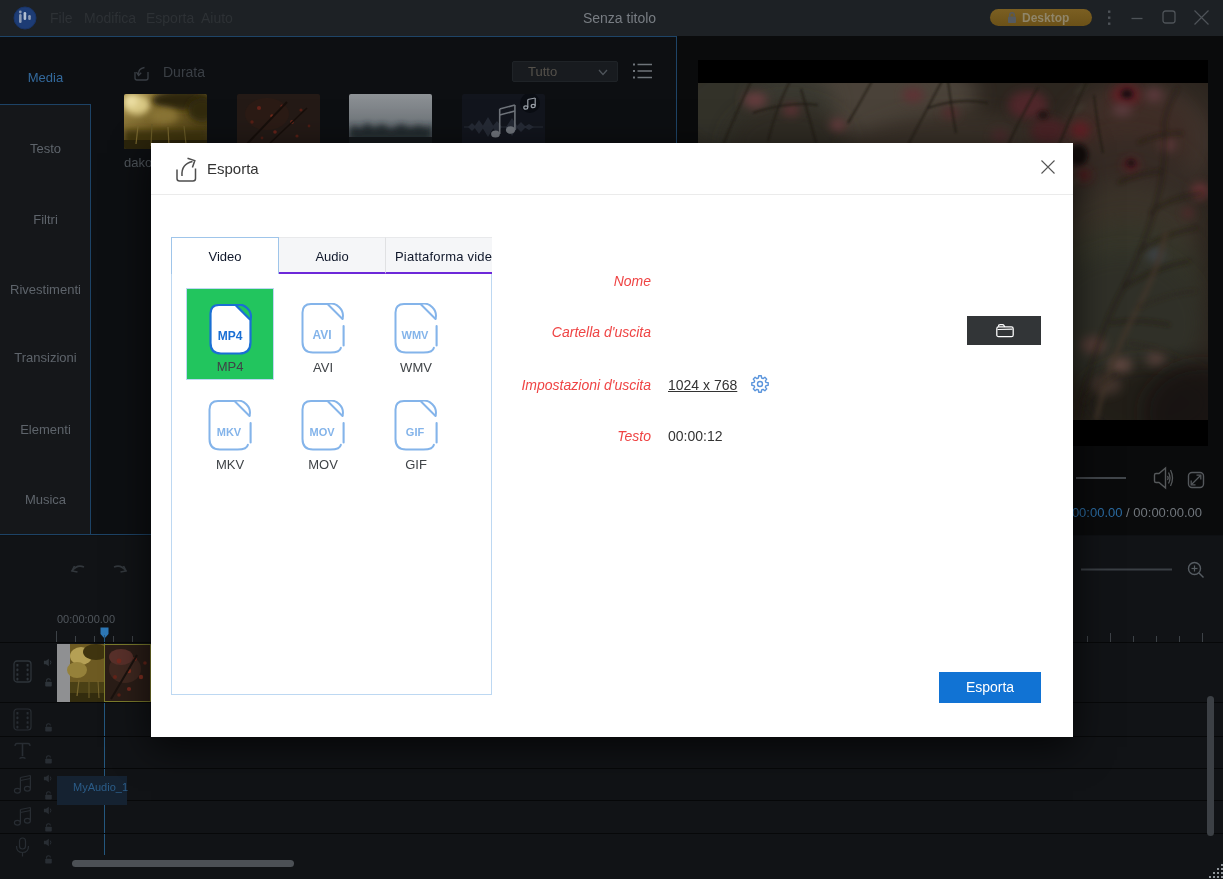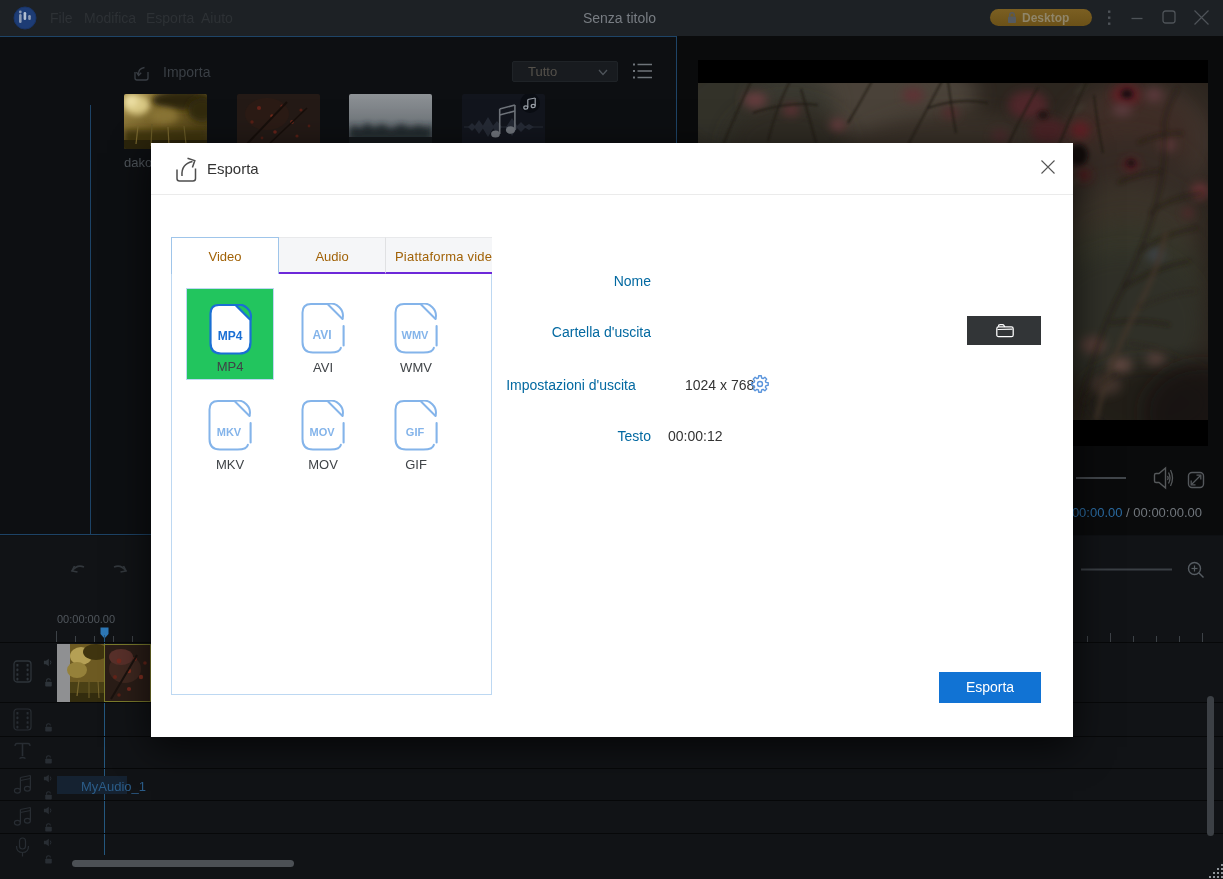--- a/index.html
+++ b/index.html
@@ -32,39 +32,39 @@
 #saved { position:absolute; left:0; top:4px; width:530px; text-align:right; font-size:13px; color:#878d93; }
 #vidbox { position:absolute; left:21px; top:24px; width:510px; height:386px; background:#000; }
 #vtime { position:absolute; left:0; top:469px; width:525px; text-align:right; font-size:13px; color:#70767c; }
 #vtime .blue { color:#2a6aa0; }
 
 
 #timeline { position:absolute; left:0; top:536px; width:1223px; height:343px; background:#111316; }
 .trow { position:absolute; left:0; width:1223px; height:1px; background:#070809; }
 #ruler-label { position:absolute; left:57px; top:77px; font-size:11px; color:#51575d; }
 #playline { position:absolute; left:104px; top:99px; width:1px; height:220px; background:#24577e; }
-#myaudio { position:absolute; left:57px; top:240px; width:70px; height:18px; background:#152231; color:#2b5c88; font-size:13px; line-height:22px; padding-left:24px; }
+#myaudio { position:absolute; left:57px; top:240px; width:70px; height:29px; background:#152231; color:#2b5c88; font-size:11px; line-height:22px; padding-left:16px; }
 #hscroll { position:absolute; left:72px; top:324px; width:222px; height:7px; border-radius:4px; background:#4c5055; }
 #vscroll { position:absolute; left:1207px; top:160px; width:7px; height:140px; border-radius:4px; background:#3c4045; }
 #clip1 { position:absolute; left:57px; top:108px; width:47px; height:58px; overflow:hidden; }
 #clip2 { position:absolute; left:104px; top:108px; width:47px; height:58px; overflow:hidden; border:1px solid #7c7c2c; }
 
 
 #dialog { position:absolute; left:151px; top:143px; width:922px; height:594px; background:#fff; box-shadow:0 10px 36px rgba(0,0,0,0.7); }
 #dlg-title { position:absolute; left:56px; top:17px; font-size:15px; color:#333; }
 #dlg-divider { position:absolute; left:0; top:51px; width:922px; height:1px; background:#ebebeb; }
 #fmtpanel { position:absolute; left:20px; top:94px; width:321px; height:458px; border:1px solid #bdd8f2; }
-.tab { position:absolute; top:-1px; height:37px; line-height:37px; text-align:center; font-size:13px; color:#a16207; }
+.tab { position:absolute; top:-1px; height:37px; line-height:37px; text-align:center; font-size:13px; color:#0f172a; }
 .tab.on { background:#fff; border:1px solid #9fc5ea; border-bottom:none; }
 .tab.off { background:#f5f6f8; border-top:1px solid #e8e9eb; border-bottom:2px solid #6d28d9; }
 .card { position:absolute; width:88px; height:92px; }
 .card.sel { background:#22c55e; border:1px solid #bed8f2; }
 .cardlabel { position:absolute; bottom:5px; width:100%; text-align:center; font-size:13px; color:#3f4347; }
 .cardicon { position:absolute; left:22px; top:15px; }
-.flabel { position:absolute; font-size:14px; color:#0369a1; text-align:right; }
+.flabel { position:absolute; font-size:14px; color:#ef4444; text-align:right;font-style:italic; }
 .fvalue { position:absolute; font-size:14px; color:#333; }
 .finput { position:absolute; border:1px solid #2e2e2e; background:#fff; font-size:14px; color:#333; font-family:"Liberation Sans", sans-serif; }
 #folderbtn { position:absolute; left:816px; top:173px; width:74px; height:29px; background:#323537; }
 #exportbtn { position:absolute; left:788px; top:529px; width:102px; height:31px; background:#1173d4; color:#fff; font-size:14px; text-align:center; line-height:31px; }
 </style>
 </head>
 <body>
 <div id="app">
 
   <div id="menubar">
@@ -98,28 +98,38 @@
       </svg>
     <svg class="abs" style="left:1161px;top:9px;" width="16" height="16" viewBox="0 0 16 16">
         <rect x="2" y="2" width="12" height="12" rx="2.5" fill="none" stroke="#4e5358" stroke-width="1.3"></rect>
       </svg>
     <svg class="abs" style="left:1193px;top:9px;" width="17" height="17" viewBox="0 0 17 17">
         <path d="M1.5 1.5 L15.5 15.5 M15.5 1.5 L1.5 15.5" stroke="#4e5358" stroke-width="1.2"></path>
       </svg>
   </div>
 
   <div id="mediapanel">
+    <div id="sidebar">
+      <div class="mediatab"></div>
+      <div class="sitem active" style="top:33px;">Media</div>
+      <div class="sitem" style="top:104px;">Testo</div>
+      <div class="sitem" style="top:175px;">Filtri</div>
+      <div class="sitem" style="top:245px;">Rivestimenti</div>
+      <div class="sitem" style="top:313px;">Transizioni</div>
+      <div class="sitem" style="top:385px;">Elementi</div>
+      <div class="sitem" style="top:455px;">Musica</div>
+    </div>
     <div id="sbborder"></div>
     <div id="mpbottom"></div>
     <svg class="abs" style="left:132px;top:27px;" width="19" height="19" viewBox="0 0 19 19">
       <path d="M3 8 V14 Q3 16 5 16 H14 Q16 16 16 14 V8" fill="none" stroke="#393e44" stroke-width="1.3"></path>
       <path d="M12.5 3.5 Q6 4.5 6.5 10.5" fill="none" stroke="#393e44" stroke-width="1.3"></path>
       <path d="M4.5 8.2 L6.6 11.4 L9.2 8.8" fill="none" stroke="#393e44" stroke-width="1.3"></path>
     </svg>
-    <div id="importa">Importa</div>
+    <div id="importa">Durata</div>
     <div id="tutto">Tutto
       <svg class="abs" style="left:85px;top:7px;" width="10" height="7" viewBox="0 0 10 7">
           <path d="M1 1 L5 5.5 L9 1" fill="none" stroke="#4e545a" stroke-width="1.3"></path>
         </svg>
     </div>
     <svg class="abs" style="left:633px;top:26px;" width="20" height="16" viewBox="0 0 20 16">
       <g fill="#6f747a">
         <rect x="0" y="0.5" width="2" height="2"></rect>
           <rect x="0" y="7" width="2" height="2"></rect>
           <rect x="0" y="13.5" width="2" height="2"></rect>
@@ -615,22 +625,22 @@
     </div>
     <div class="flabel" style="left:380px;top:130px;width:120px;">Nome</div>
     <div class="flabel" style="left:360px;top:181px;width:140px;">Cartella d'uscita</div>
     <div id="folderbtn">
       <svg class="abs" style="left:28px;top:6px;" width="20" height="17" viewBox="0 0 20 17">
         <path d="M3.4 4.8 V4.4 Q3.4 2.6 5.2 2.6 H7.4 Q8.6 2.6 9.1 3.6 L9.8 4.9" fill="none" stroke="#fff" stroke-width="1.25"></path>
         <rect x="1.8" y="4.9" width="16.4" height="9.8" rx="1.8" fill="none" stroke="#fff" stroke-width="1.25"></rect>
         <line x1="2.5" y1="7.5" x2="17.5" y2="7.1" stroke="#fff" stroke-width="1.1"></line>
       </svg>
     </div>
-    <div class="flabel" style="left:340px;top:234px;width:160px;text-align:center;">Impostazioni d'uscita</div>
-    <div class="fvalue" style="left:534px;top:234px;">1024 x 768</div>
+    <div class="flabel" style="left:340px;top:234px;width:160px;">Impostazioni d'uscita</div>
+    <div class="fvalue" style="left:517px;top:234px;text-decoration:underline;">1024 x 768</div>
     <svg class="abs" style="left:599px;top:231px;" width="20" height="20" viewBox="0 0 20 20">
       <path id="gearp" fill="none" stroke="#5b95dc" stroke-width="1.4" stroke-linejoin="round" d="M8.70 1.80 L11.30 1.80 L11.61 4.01 L13.09 4.63 L14.88 3.29 L16.71 5.12 L15.37 6.91 L15.99 8.39 L18.20 8.70 L18.20 11.30 L15.99 11.61 L15.37 13.09 L16.71 14.88 L14.88 16.71 L13.09 15.37 L11.61 15.99 L11.30 18.20 L8.70 18.20 L8.39 15.99 L6.91 15.37 L5.12 16.71 L3.29 14.88 L4.63 13.09 L4.01 11.61 L1.80 11.30 L1.80 8.70 L4.01 8.39 L4.63 6.91 L3.29 5.12 L5.12 3.29 L6.91 4.63 L8.39 4.01 Z"></path>
       <circle cx="10" cy="10" r="2.5" fill="none" stroke="#5b95dc" stroke-width="1.4"></circle>
     </svg>
     <div class="flabel" style="left:380px;top:285px;width:120px;">Testo</div>
     <div class="fvalue" style="left:517px;top:285px;">00:00:12</div>
     <div id="exportbtn">Esporta</div>
   </div>
 
 </div>

